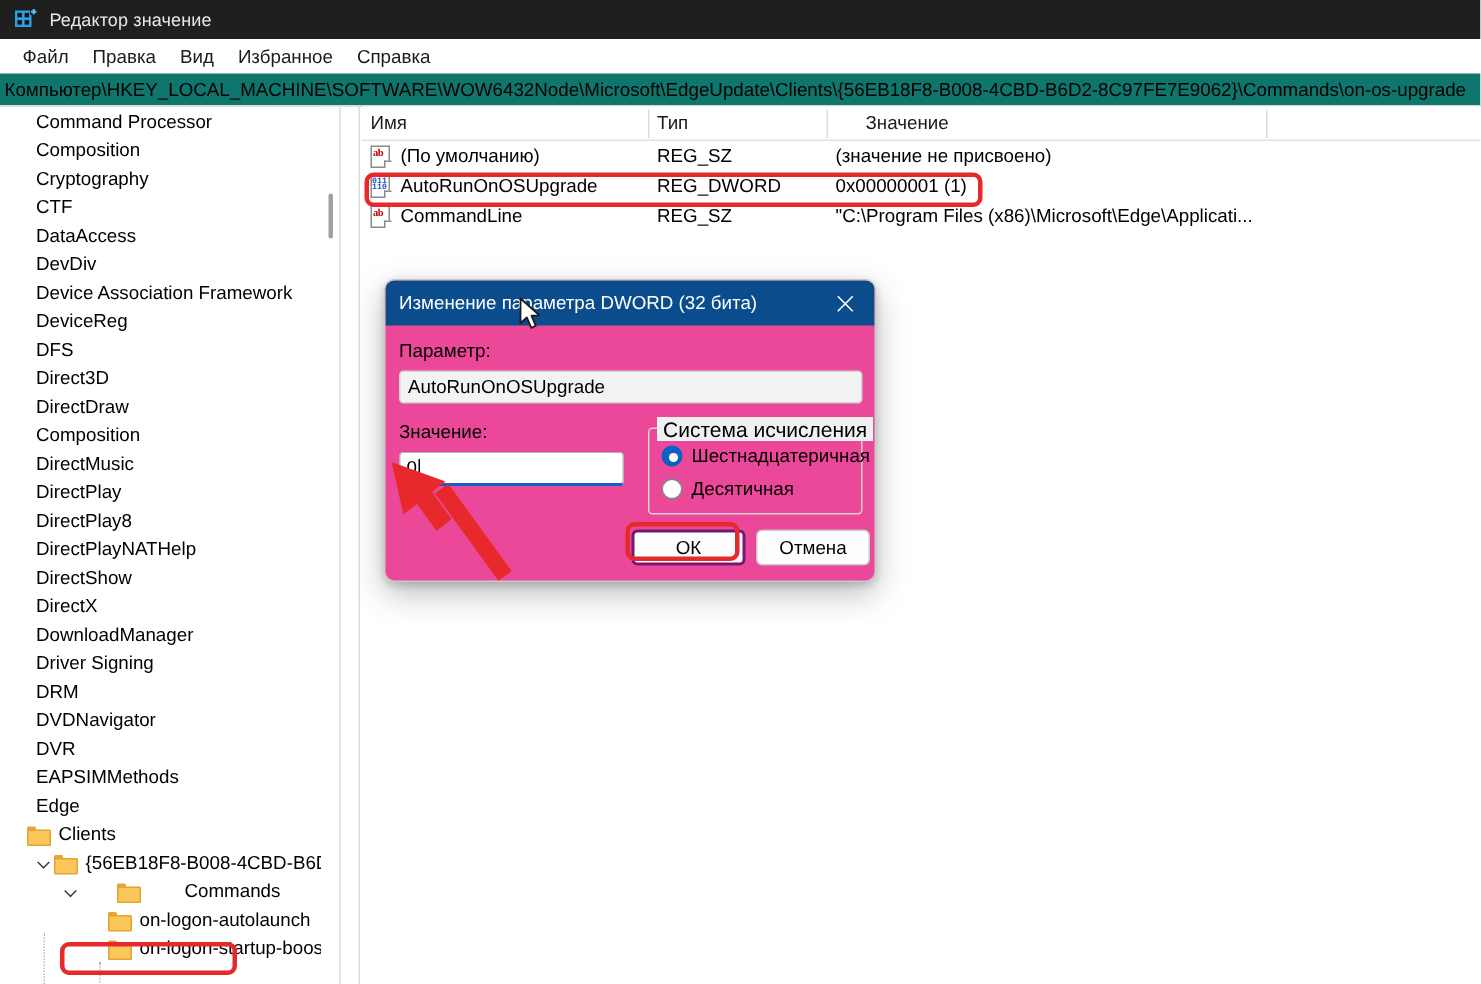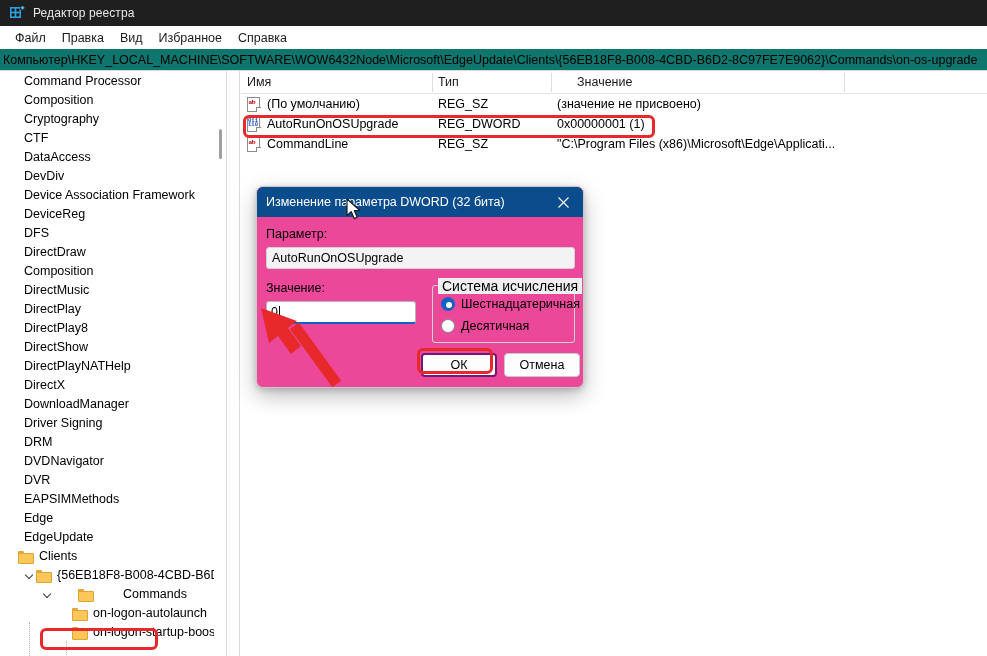--- a/index.html
+++ b/index.html
@@ -259,21 +259,21 @@
         <rect x="1" y="2" width="11" height="11" fill="#2f9fe0"></rect>
         <rect x="2.6" y="3.6" width="3" height="3" fill="#0f1113"></rect>
         <rect x="7.4" y="3.6" width="3" height="3" fill="#0f1113"></rect>
         <rect x="2.6" y="8.4" width="3" height="3" fill="#0f1113"></rect>
         <rect x="7.4" y="8.4" width="3" height="3" fill="#0f1113"></rect>
         <rect x="11" y="0.5" width="4.5" height="4.5" fill="#1f1f1f"></rect>
         <rect x="12.8" y="1" width="1.4" height="3.6" fill="#4fc3f7"></rect>
         <rect x="11.7" y="2.1" width="3.6" height="1.4" fill="#4fc3f7"></rect>
       </svg>
     </div>
-    <div class="title-text">Редактор реестра</div>
+    <div class="title-text">Редактор значение</div>
   </div>
 
   <div class="menubar">
     <div class="menu-item">Файл</div>
     <div class="menu-item">Правка</div>
     <div class="menu-item">Вид</div>
     <div class="menu-item">Избранное</div>
     <div class="menu-item">Справка</div>
   </div>
 
@@ -336,20 +336,26 @@
           <div class="tree-row leaf-plain" style="padding-left: 4px;">
             <span class="twisty empty">
               <span class="chev"></span>
             </span>
             <span class="label">DFS</span>
           </div>
           <div class="tree-row leaf-plain" style="padding-left: 4px;">
             <span class="twisty empty">
               <span class="chev"></span>
             </span>
+            <span class="label">Direct3D</span>
+          </div>
+          <div class="tree-row leaf-plain" style="padding-left: 4px;">
+            <span class="twisty empty">
+              <span class="chev"></span>
+            </span>
             <span class="label">DirectDraw</span>
           </div>
           <div class="tree-row leaf-plain" style="padding-left: 4px;">
             <span class="twisty empty">
               <span class="chev"></span>
             </span>
             <span class="label">Composition</span>
           </div>
           <div class="tree-row leaf-plain" style="padding-left: 4px;">
             <span class="twisty empty">
@@ -366,32 +372,32 @@
           <div class="tree-row leaf-plain" style="padding-left: 4px;">
             <span class="twisty empty">
               <span class="chev"></span>
             </span>
             <span class="label">DirectPlay8</span>
           </div>
           <div class="tree-row leaf-plain" style="padding-left: 4px;">
             <span class="twisty empty">
               <span class="chev"></span>
             </span>
+            <span class="label">DirectPlayNATHelp</span>
+          </div>
+          <div class="tree-row leaf-plain" style="padding-left: 4px;">
+            <span class="twisty empty">
+              <span class="chev"></span>
+            </span>
             <span class="label">DirectShow</span>
           </div>
           <div class="tree-row leaf-plain" style="padding-left: 4px;">
             <span class="twisty empty">
               <span class="chev"></span>
             </span>
-            <span class="label">DirectPlayNATHelp</span>
-          </div>
-          <div class="tree-row leaf-plain" style="padding-left: 4px;">
-            <span class="twisty empty">
-              <span class="chev"></span>
-            </span>
             <span class="label">DirectX</span>
           </div>
           <div class="tree-row leaf-plain" style="padding-left: 4px;">
             <span class="twisty empty">
               <span class="chev"></span>
             </span>
             <span class="label">DownloadManager</span>
           </div>
           <div class="tree-row leaf-plain" style="padding-left: 4px;">
             <span class="twisty empty">
@@ -421,26 +427,20 @@
             <span class="twisty empty">
               <span class="chev"></span>
             </span>
             <span class="label">EAPSIMMethods</span>
           </div>
           <div class="tree-row leaf-plain" style="padding-left: 4px;">
             <span class="twisty empty">
               <span class="chev"></span>
             </span>
             <span class="label">Edge</span>
-          </div>
-          <div class="tree-row leaf-plain" style="padding-left: 4px;">
-            <span class="twisty empty">
-              <span class="chev"></span>
-            </span>
-            <span class="label">EdgeUpdate</span>
           </div>
           <div class="tree-row" style="padding-left: 4px;">
             <span class="twisty empty">
               <span class="chev"></span>
             </span>
             <span class="folder"></span>
             <span class="label">Clients</span>
           </div>
           <div class="tree-row" style="padding-left: 22px;">
             <span class="twisty">

